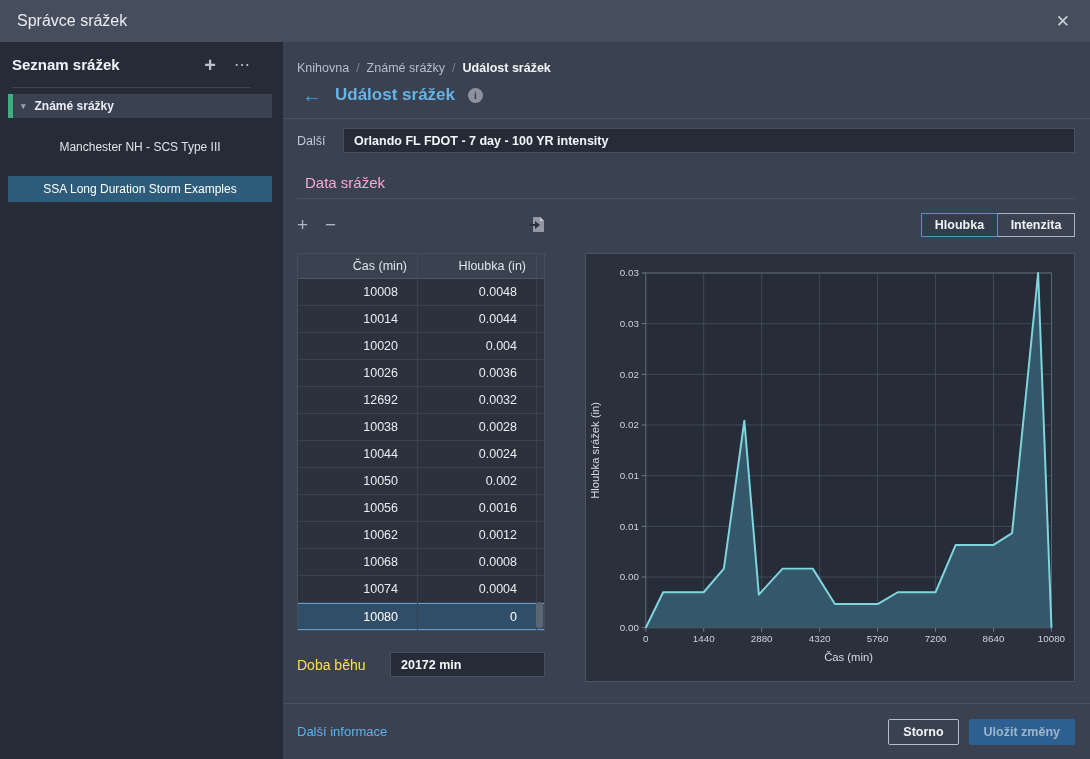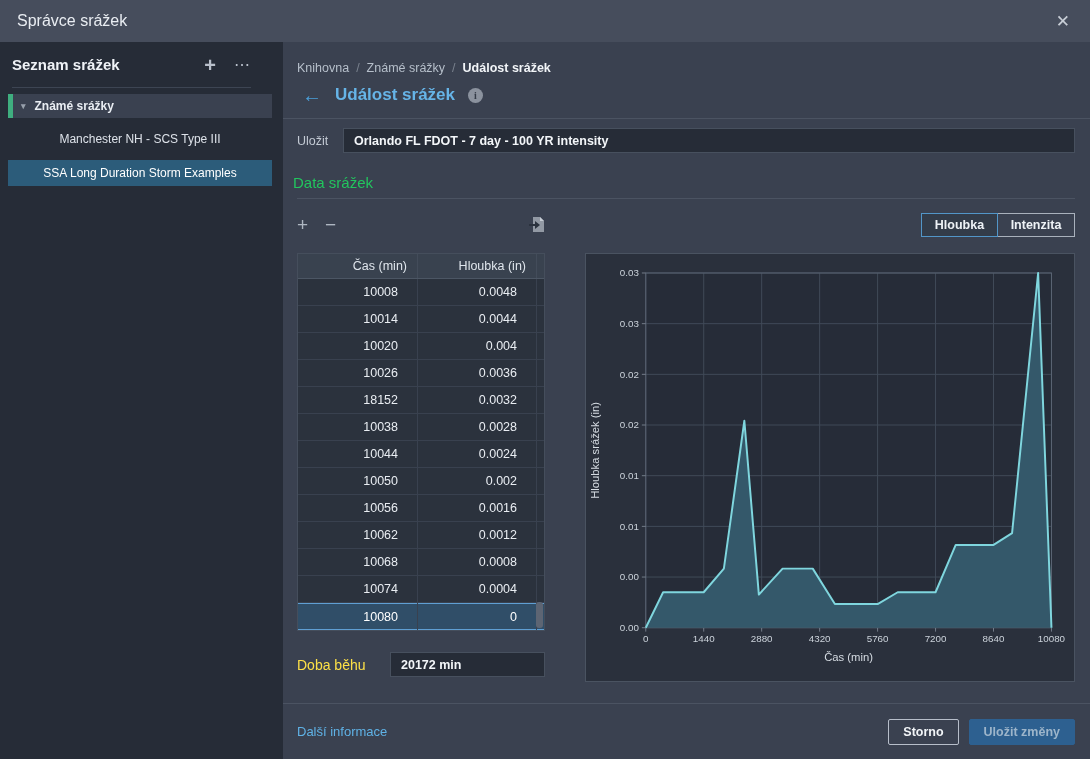--- a/index.html
+++ b/index.html
@@ -19,21 +19,21 @@
   .sidebar { width:283px; background:#262c37; flex:none; }
   .sb-header { margin:0 32px 0 12px; height:46px; border-bottom:1px solid #3d4553; display:flex; align-items:center; }
   .sb-title { font-size:15px; font-weight:bold; color:#f0f3f7; }
   .sb-actions { margin-left:auto; display:flex; gap:18px; align-items:center; color:#b9c0cb; }
   .sb-add { font-size:20px; font-weight:bold; line-height:1; cursor:pointer; }
   .sb-more { font-size:16px; letter-spacing:1px; line-height:1; cursor:pointer; }
   .tree { margin-top:6px; }
   .tree-group { margin:0 11px 3px 8px; height:24px; background:#3a4150; border-left:5px solid #3fae7f;
     display:flex; align-items:center; gap:9px; padding-left:8px; color:#e9edf2; font-size:12px; font-weight:bold; cursor:pointer; }
   .tree-group .chev { color:#98a0ac; font-size:9px; }
-  .tree-item { margin:8px 11px 2px 8px; height:26px; display:flex; align-items:center; justify-content:center;
+  .tree-item { margin:16px 11px 2px 8px; height:26px; display:flex; align-items:center; justify-content:center;
     color:#dde2e9; font-size:12px; cursor:pointer; }
   .tree-item.selected { background:#2c5c7a; color:#ffffff; }
 
   
   main { flex:1; position:relative; background:#3a4150; }
   .breadcrumb { margin:19px 15px 0 14px; font-size:12.5px; color:#b6bfca; display:flex; gap:7px; }
   .breadcrumb .sep { color:#79818d; }
   .breadcrumb .current { color:#f2f5f8; font-weight:bold; }
   .title-row { margin:10px 15px 0 19px; display:flex; align-items:center; gap:13px; }
   .back-arrow { color:#4aa0da; font-size:20px; font-weight:bold; line-height:1; cursor:pointer; }
@@ -41,21 +41,21 @@
   .info-icon { width:15px; height:15px; border-radius:50%; background:#8b929e; color:#343b47;
     font-size:10px; font-weight:bold; display:flex; align-items:center; justify-content:center;
     font-family:"Liberation Serif", serif; cursor:pointer; }
   .hdr-divider { margin-top:13px; border-bottom:1px solid #4b5362; }
 
   .form-row { margin:9px 15px 0 14px; display:flex; align-items:center; }
   .form-label { width:46px; font-size:12.5px; color:#c3cad4; flex:none; }
   .text-input { flex:1; height:25px; background:#262c37; border:1px solid #47505e; color:#f3f6f9;
     font-weight:bold; font-size:12.5px; padding:0 10px; font-family:inherit; outline:none; }
 
-  .section-title { margin:21px 15px 0 10px; font-size:15px; color:#22c55e; }
+  .section-title { margin:21px 15px 0 22px; font-size:15px; color:#f9a8d4; }
   .section-divider { margin:7px 15px 0 14px; border-bottom:1px solid #4b5362; }
 
   .toolbar { margin:13px 15px 0 14px; display:flex; align-items:center; height:25px; }
   .tb-left { width:248px; display:flex; align-items:center; gap:17px; flex:none; }
   .tb-icon { color:#aeb6c1; font-size:19px; line-height:1; cursor:pointer; }
   .tb-import { margin-left:auto; cursor:pointer; display:flex; }
   .toggle-group { margin-left:auto; display:flex; }
   .toggle-btn { height:24px; min-width:77px; padding:0 12px; display:flex; align-items:center; justify-content:center;
     font-size:12.5px; font-weight:bold; color:#eef2f6; background:transparent; border:1px solid #a9b1bc;
     font-family:inherit; cursor:pointer; }
@@ -137,21 +137,21 @@
         </div>
 
       <div class="title-row">
         <span class="back-arrow">←</span>
         <span class="page-title">Událost srážek</span>
         <span class="info-icon">i</span>
       </div>
       <div class="hdr-divider"></div>
 
       <div class="form-row">
-        <span class="form-label">Uložit</span>
+        <span class="form-label">Další</span>
         <input class="text-input" type="text" value="Orlando FL FDOT - 7 day - 100 YR intensity" style="">
       </div>
 
       <div class="section-title">Data srážek</div>
       <div class="section-divider"></div>
 
       <div class="toolbar">
         <span class="tb-left">
           <span class="tb-icon">+</span>
           <span class="tb-icon">−</span>
@@ -192,21 +192,21 @@
                   <div class="tcell">10020</div>
                   <div class="tcell">0.004</div>
                   <div class="tgutter"></div>
                 </div>
                 <div class="trow">
                   <div class="tcell">10026</div>
                   <div class="tcell">0.0036</div>
                   <div class="tgutter"></div>
                 </div>
                 <div class="trow">
-                  <div class="tcell">18152</div>
+                  <div class="tcell">12692</div>
                   <div class="tcell">0.0032</div>
                   <div class="tgutter"></div>
                 </div>
                 <div class="trow">
                   <div class="tcell">10038</div>
                   <div class="tcell">0.0028</div>
                   <div class="tgutter"></div>
                 </div>
                 <div class="trow">
                   <div class="tcell">10044</div>

